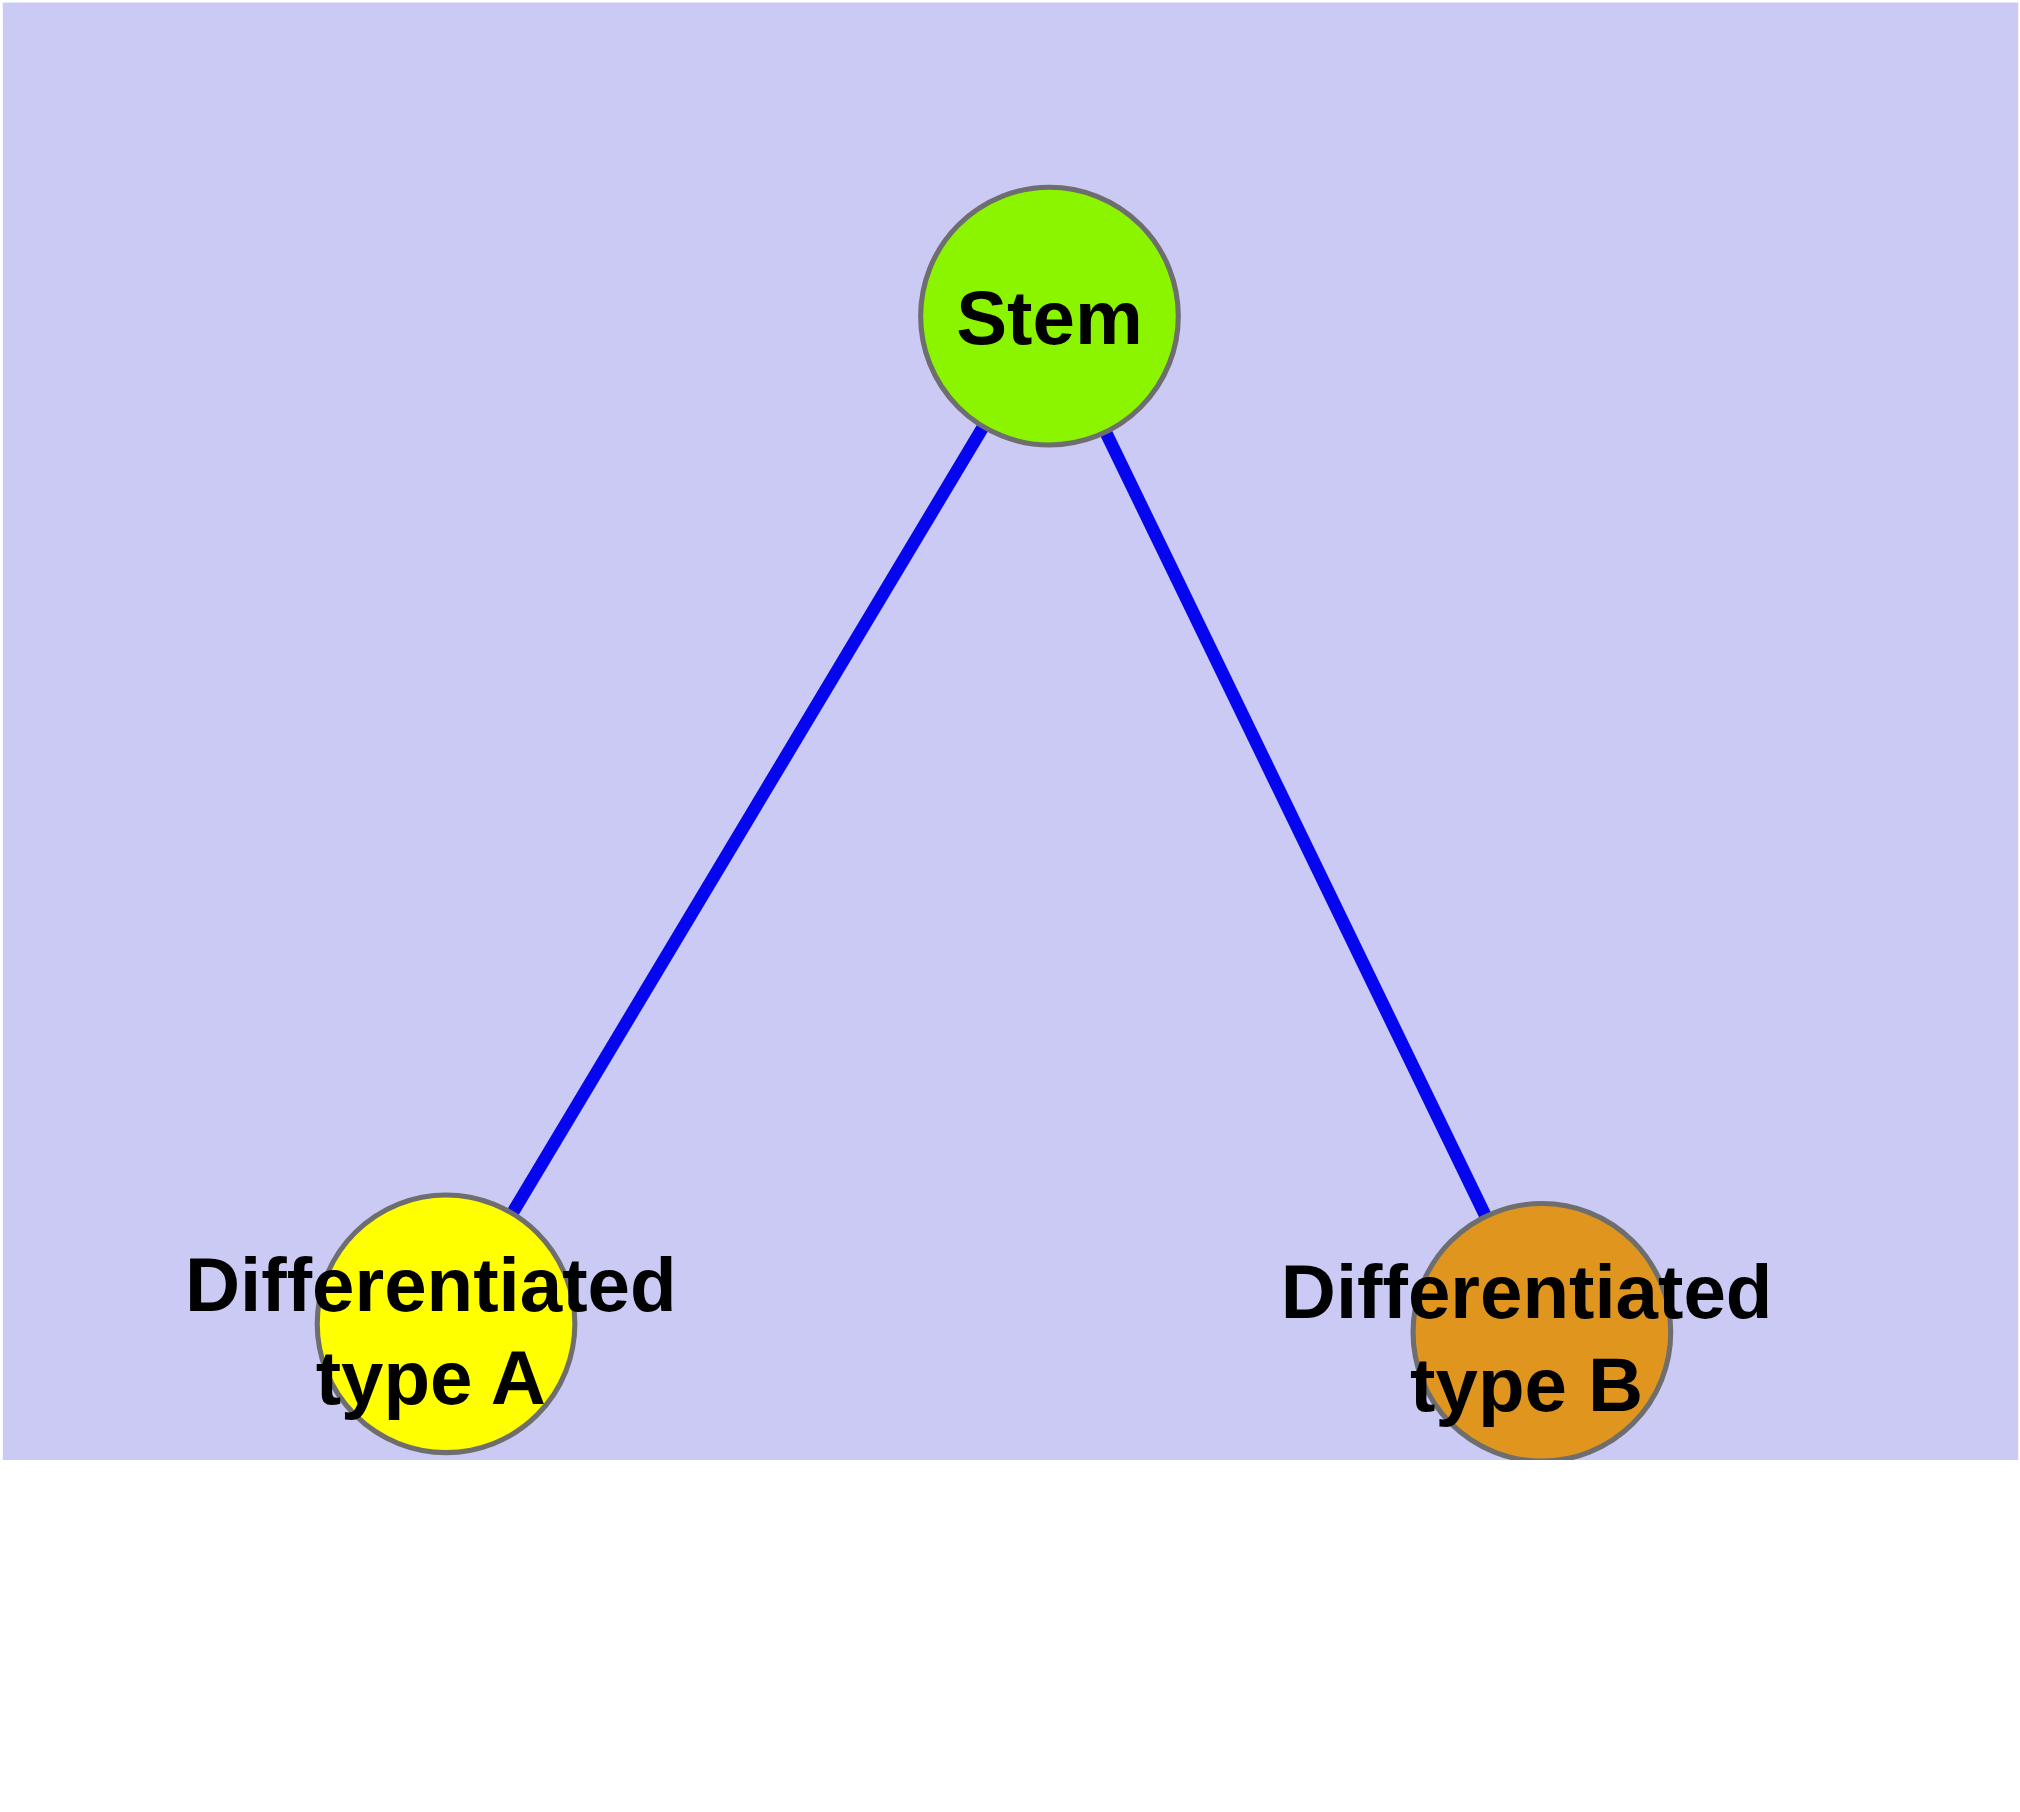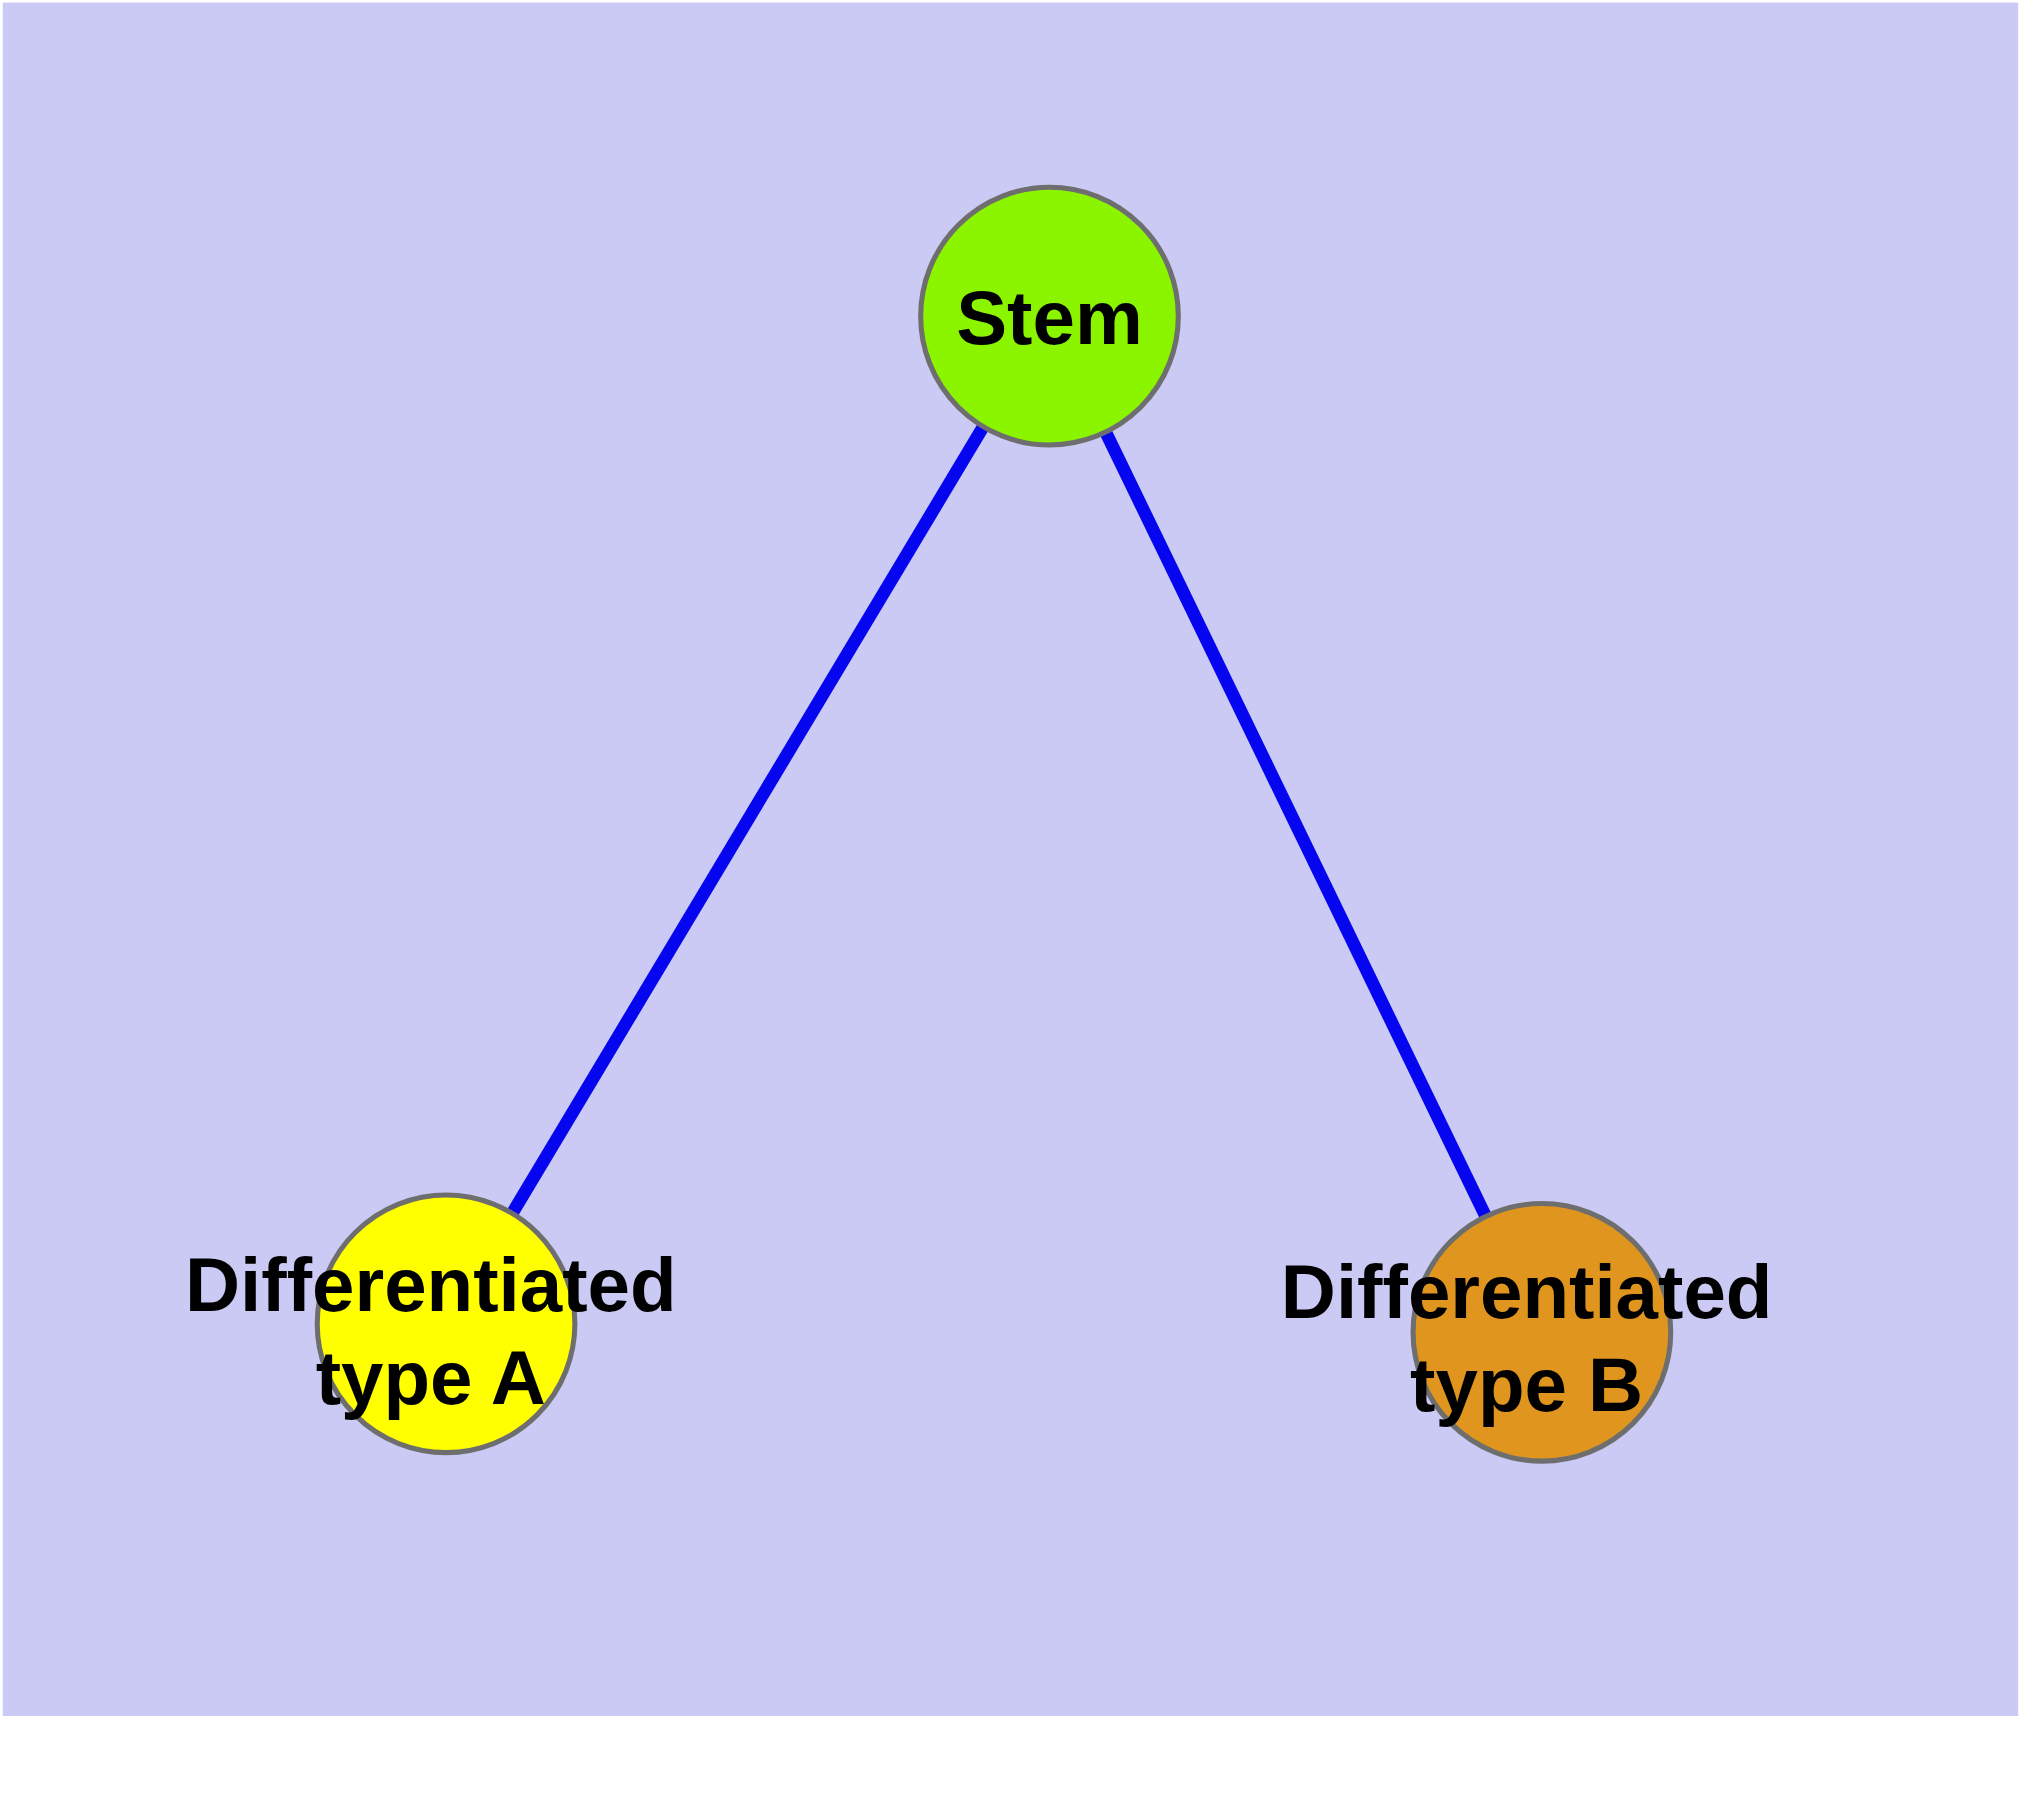--- a/index.html
+++ b/index.html
@@ -2,21 +2,21 @@
 <html style="font-size:13.6px"><head>
 <meta charset="utf-8">
 <style>
   html, body {
     margin: 0;
     padding: 0;
     background: #FFFFFF;
   }
   .canvas-wrap {
     width: 2021px;
-    height: 1716px;
+    height: 1460px;
     position: relative;
   }
   svg.diagram {
     display: block;
     width: 2021px;
     height: 1812px;
   }
   .node-label {
     font-family: "Liberation Sans", sans-serif;
     font-weight: 700;

